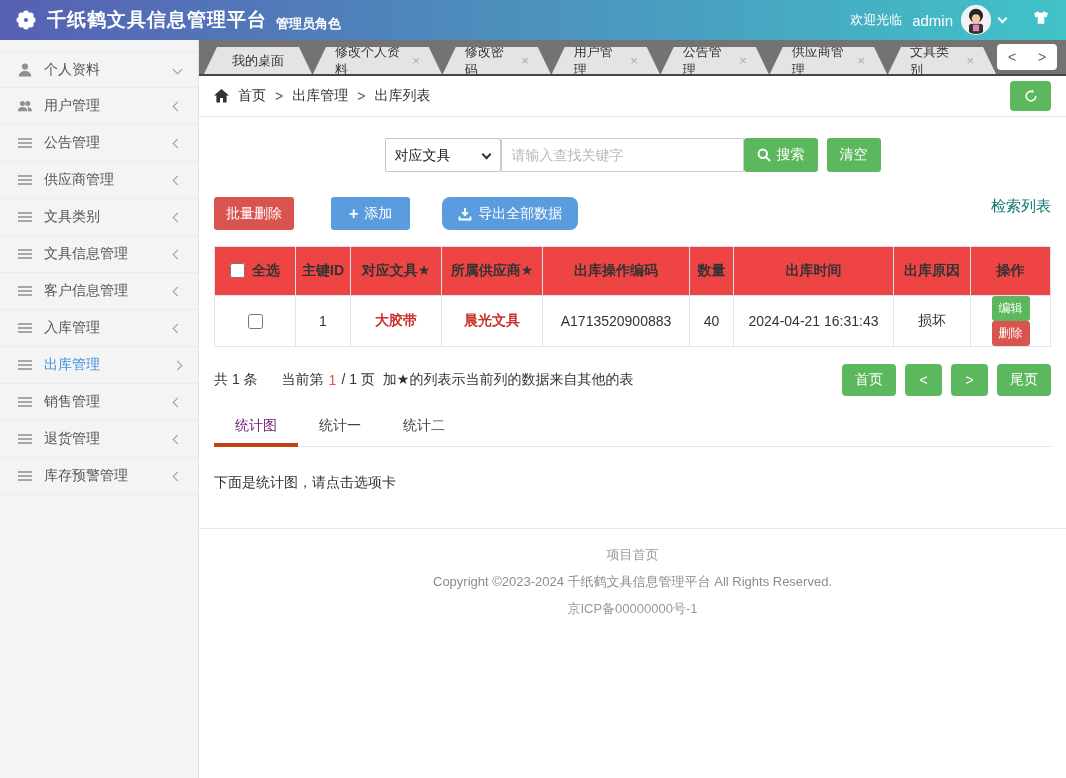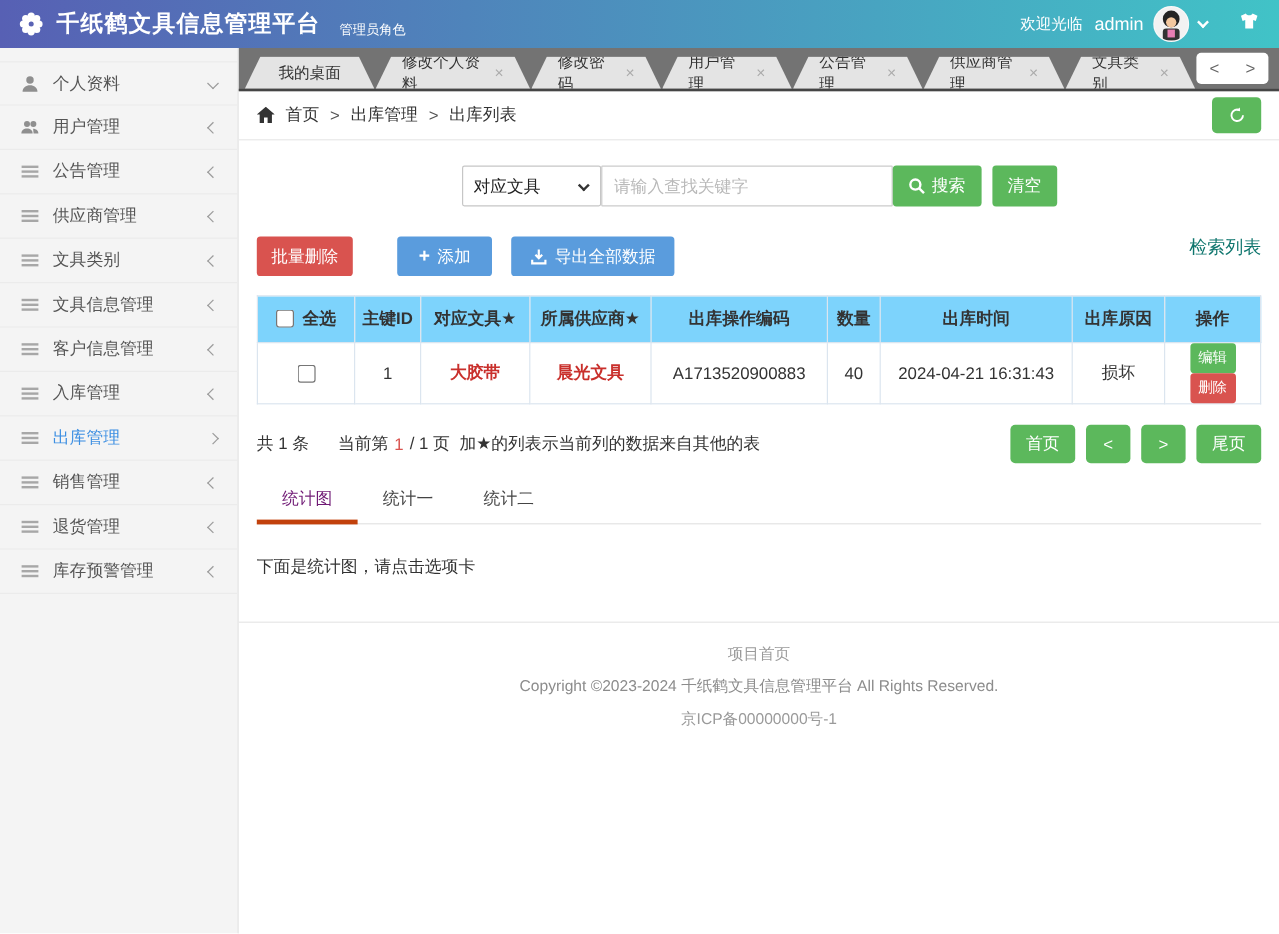--- a/index.html
+++ b/index.html
@@ -5,21 +5,21 @@
   * { margin:0; padding:0; box-sizing:border-box; }
   html,body { width:1066px; height:778px; overflow:hidden; background:#fff;
     font-family:"Liberation Sans","DejaVu Sans",sans-serif; }
 
   
   .navbar { height:40px; background:linear-gradient(90deg,#5760b4,#41c3c7);
     display:flex; align-items:center; padding:0 14px; color:#fff; }
   .brand { display:flex; align-items:center; gap:9px; }
   .logo-icon { width:24px; height:24px; display:flex; }
   .brand-title { font-size:19px; font-weight:bold; letter-spacing:1px; }
-  .role-badge { font-size:11px; font-weight:normal; margin:8px 0 0 7px; }
+  .role-badge { font-size:13px; font-weight:bold; margin:8px 0 0 0; }
   .nav-right { margin-left:auto; display:flex; align-items:center; }
   .welcome { font-size:13px; margin-right:10px; }
   .username { font-size:15px; margin-right:8px; }
   .avatar { width:30px; height:30px; border-radius:50%; overflow:hidden;
     background:#f2f2f2; border:1px solid rgba(255,255,255,.5); flex:0 0 auto; }
   .chev { display:inline-block; width:7px; height:7px;
     border-right:2px solid #fff; border-bottom:2px solid #fff; }
   .chev.down { transform:rotate(45deg); margin:-3px 0 0 8px; }
   .tshirt-icon { width:22px; height:22px; margin-left:24px; display:flex; }
 
@@ -89,29 +89,29 @@
   .btn-blue { background:#5a9cdd; }
   .btn-search { height:34px; padding:0 13px; }
   .btn-clear { height:34px; padding:0 13px; margin-left:9px; }
   .mini-icon { width:14px; height:14px; display:flex; }
 
   
   .toolbar-row { margin:25px 15px 0; display:flex; align-items:center; }
   .btn-batch { height:33px; padding:0 12px; }
   .btn-add { height:33px; padding:0 18px; margin-left:37px; }
   .btn-add .plus { font-size:16px; font-weight:bold; }
-  .btn-export { height:33px; padding:0 16px; margin-left:16px; }
+  .btn-export { height:33px; padding:0 16px; margin-left:32px;border-radius:8px; }
   .list-title { margin-left:auto; font-size:15px; color:#0f766e;
     align-self:flex-start; }
 
   
   table.grid { margin:16px 15px 0; width:836px; border-collapse:collapse;
     table-layout:fixed; font-size:14px; color:#333; }
   .grid th,.grid td { border:1px solid #dbe5ef; text-align:center; }
-  .grid th { background:#7dd3fc; height:39px; font-weight:bold; }
+  .grid th { background:#ef4444; height:49px; font-weight:bold; }
   .grid td { height:43px; background:#fff; }
   .grid input[type=checkbox] { width:15px; height:15px; vertical-align:-3px;
     margin-right:7px; cursor:pointer; }
   .red-text { color:#c9302c; font-weight:bold; }
   .btn-mini { padding:4px 7px; font-size:12px; border-radius:3px; margin:0 2px; }
 
   
   .table-footer { margin:17px 15px 0; display:flex; align-items:center;
     font-size:14px; color:#333; }
   .sum-total { margin-right:24px; }

